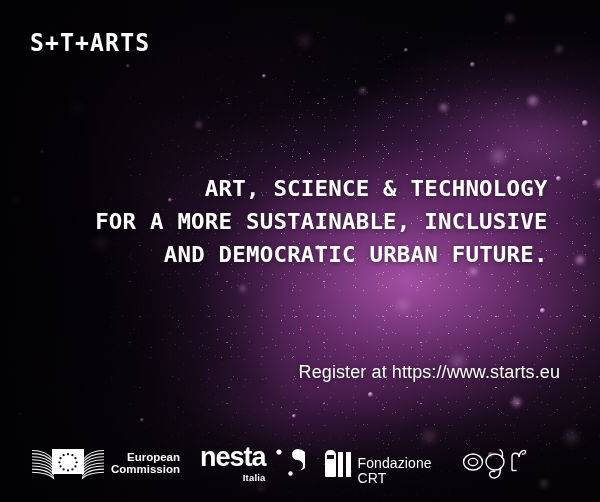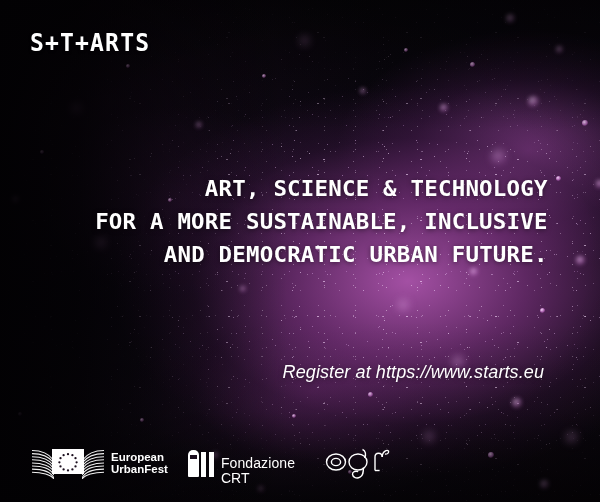--- a/index.html
+++ b/index.html
@@ -119,22 +119,22 @@
   }
   #tagline .ln{display:block;}
 
   #datetime{
     right:56px;top:330px;
     font-size:21px;font-weight:700;
     letter-spacing:.1px;
     text-shadow:0 1px 5px rgba(0,0,0,.5);
   }
   #register{
-    right:56px;top:362px;
-    font-size:18px;font-style:italic;font-weight:400;
+    right:40px;top:362px;
+    font-size:18px;font-weight:400;
     letter-spacing:.1px;
     text-shadow:0 1px 5px rgba(0,0,0,.5);
   }
 
   
   #logo-bar{
     position:absolute;left:0;right:0;bottom:6px;
     height:66px;
     display:flex;align-items:center;
     padding-left:32px;
@@ -150,21 +150,21 @@
   }
   #logo-ec .ec-stars{
     position:absolute;left:20px;top:3px;width:32px;height:25px;
   }
   #logo-ec .ec-fan-l,#logo-ec .ec-fan-r{
     position:absolute;top:0;width:22px;height:33px;
   }
   #logo-ec .ec-fan-l{left:0;}
   #logo-ec .ec-fan-r{left:50px;}
   #logo-ec .ec-text{
-    color:#fff;font-size:11.5px;font-weight:700;line-height:12.5px;
+    color:#fff;font-size:11.5px;font-weight:700;line-height:12.5px;text-align:right;
   }
 
   
   #logo-nesta .nesta-word{
     color:#fff;font-size:27px;font-weight:700;letter-spacing:-1px;
     line-height:27px;
   }
   #logo-nesta .nesta-sub{
     color:#fff;font-size:9.5px;font-weight:700;letter-spacing:.2px;
     text-align:right;margin-top:1px;
@@ -302,24 +302,37 @@
             <path d="M22 13.8 C12 13.8 3.5 17 0 23"></path>
             <path d="M22 16.9 C12 16.9 3 20 0 26"></path>
             <path d="M22 20.0 C12 20.0 3 23 0 29"></path>
             <path d="M22 23.1 C12 23.1 3 26 0 32"></path>
             <path d="M22 26.2 C12 26.2 3 29 0 33"></path>
           </g>
         </svg>
       </div>
       <div class="ec-text">
         <div>European</div>
-        <div>UrbanFest</div>
+        <div>Commission</div>
       </div>
     </div>
 
+    <div class="logo" id="logo-nesta">
+      <div class="nesta-stack">
+        <div class="nesta-word">nesta</div>
+        <div class="nesta-sub">Italia</div>
+      </div>
+      <div class="nesta-mark">
+        <svg viewBox="0 0 30 34" width="30" height="34">
+          <circle cx="4" cy="6" r="2.6" fill="#ffffff"></circle>
+          <path d="M22.5 3 A11 11 0 0 1 22.5 25 A5.5 5.5 0 0 0 22.5 14 A5.5 5.5 0 0 1 22.5 3 Z" fill="#ffffff"></path>
+          <circle cx="15.5" cy="27.5" r="2.2" fill="#ffffff"></circle>
+        </svg>
+      </div>
+    </div>
 
     <div class="logo" id="logo-crt">
       <div class="crt-mark">
         <div class="crt-bottle"></div>
         <div class="crt-bar tall"></div>
         <div class="crt-bar tall"></div>
       </div>
       <div class="crt-text">
         <div>Fondazione</div>
         <div>CRT</div>

